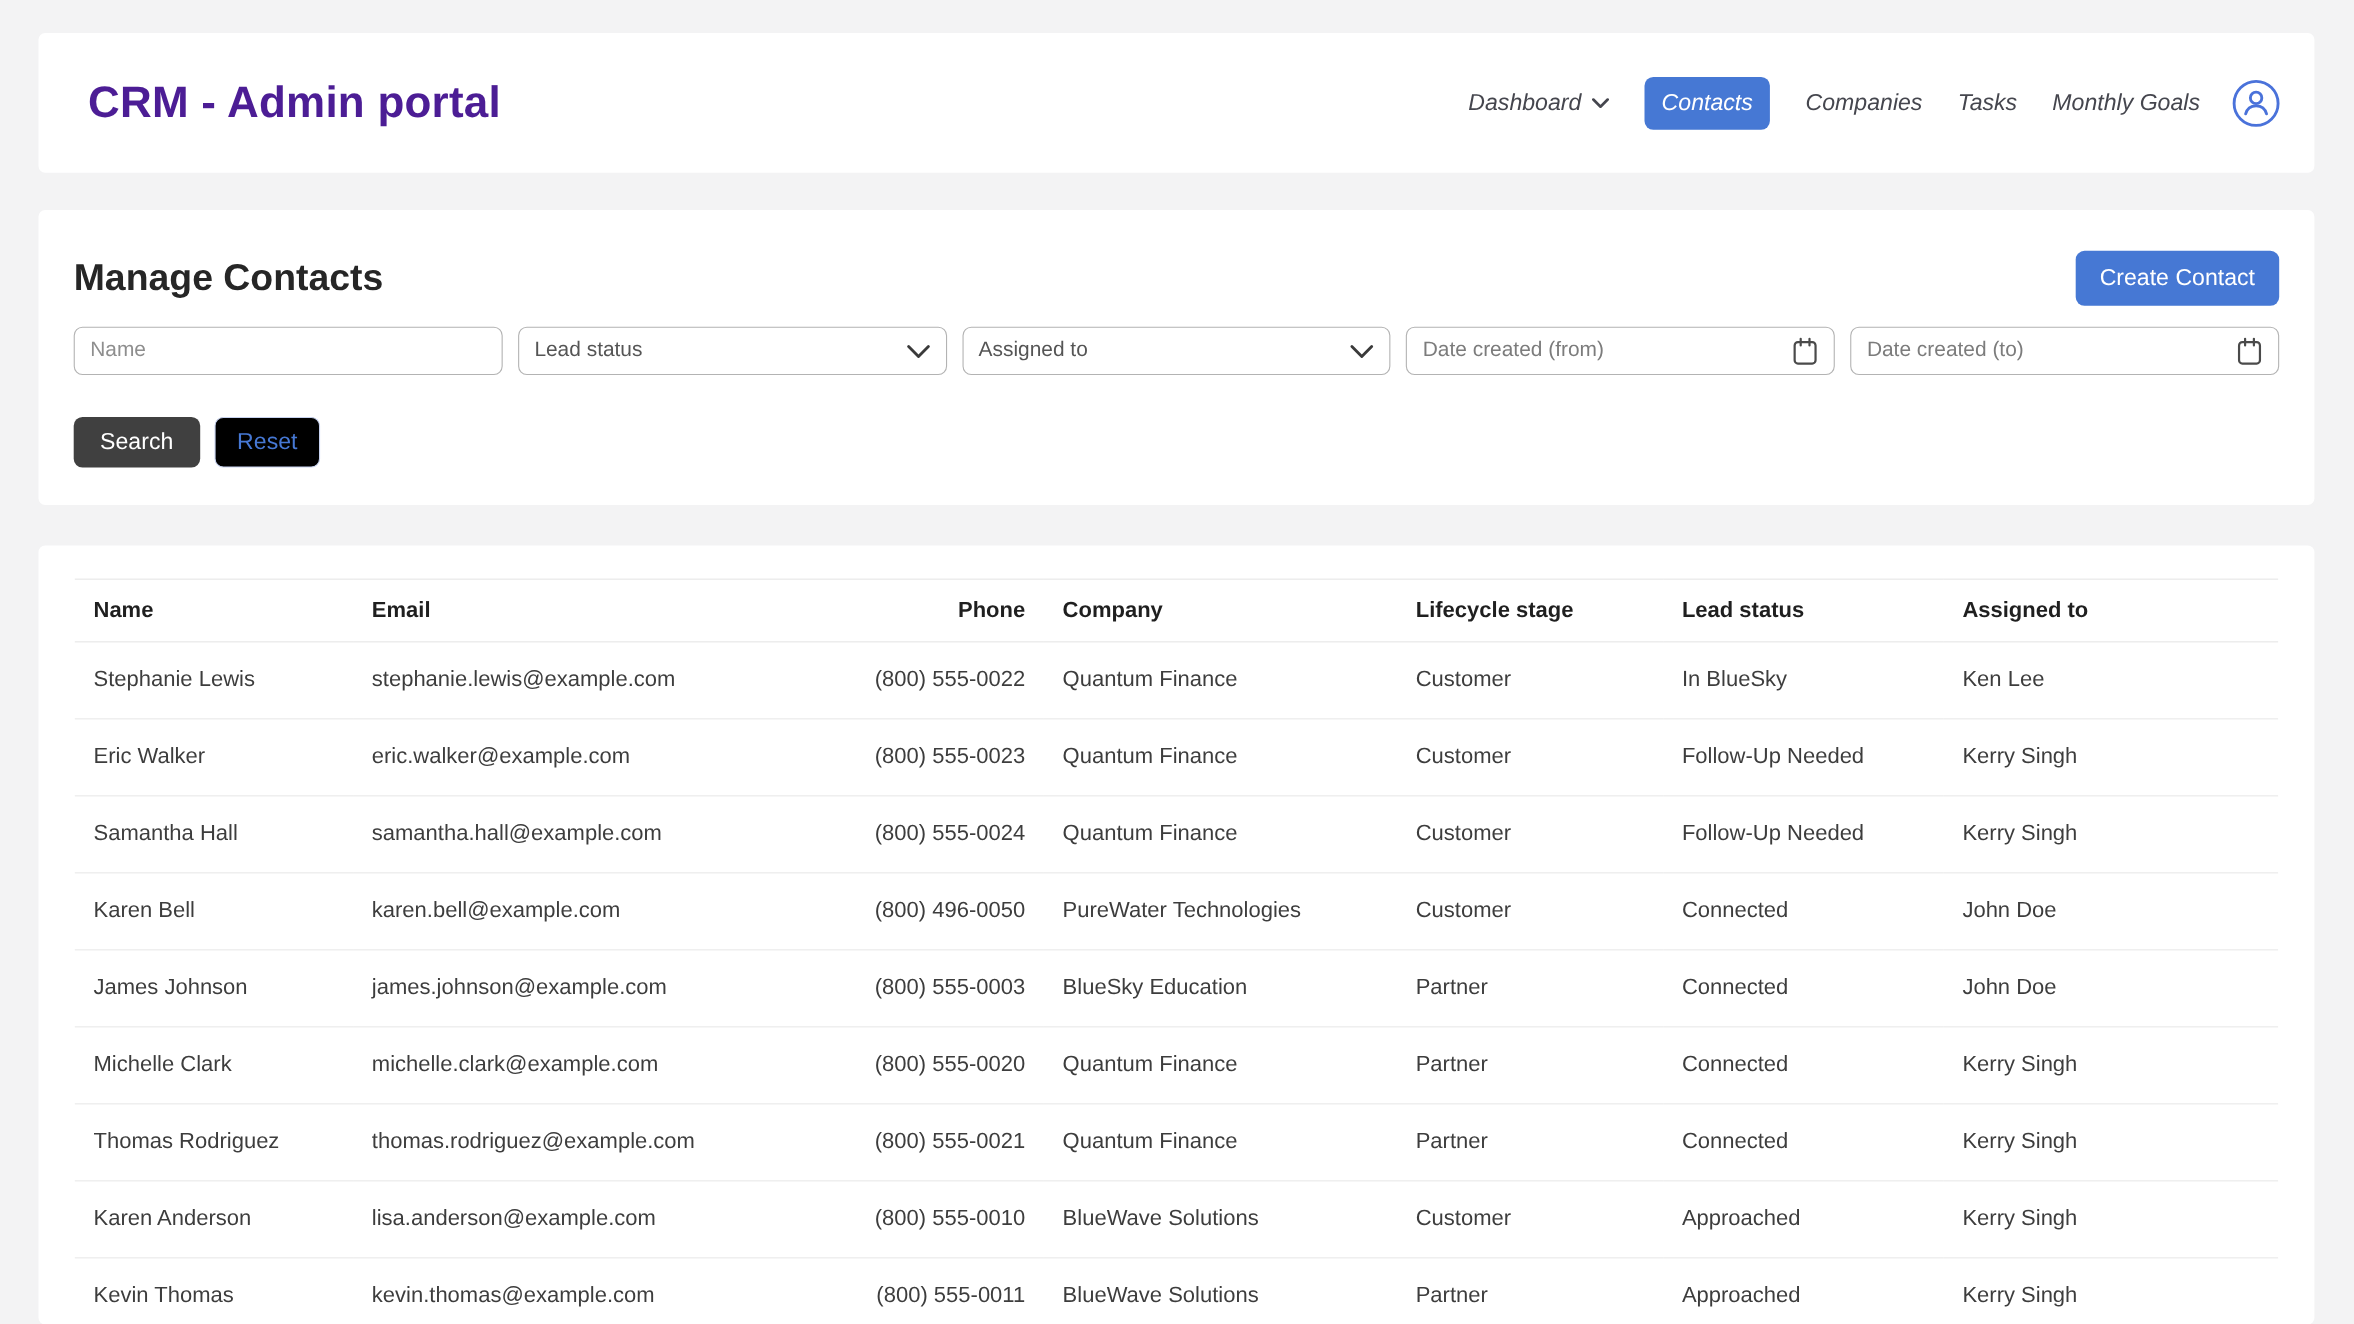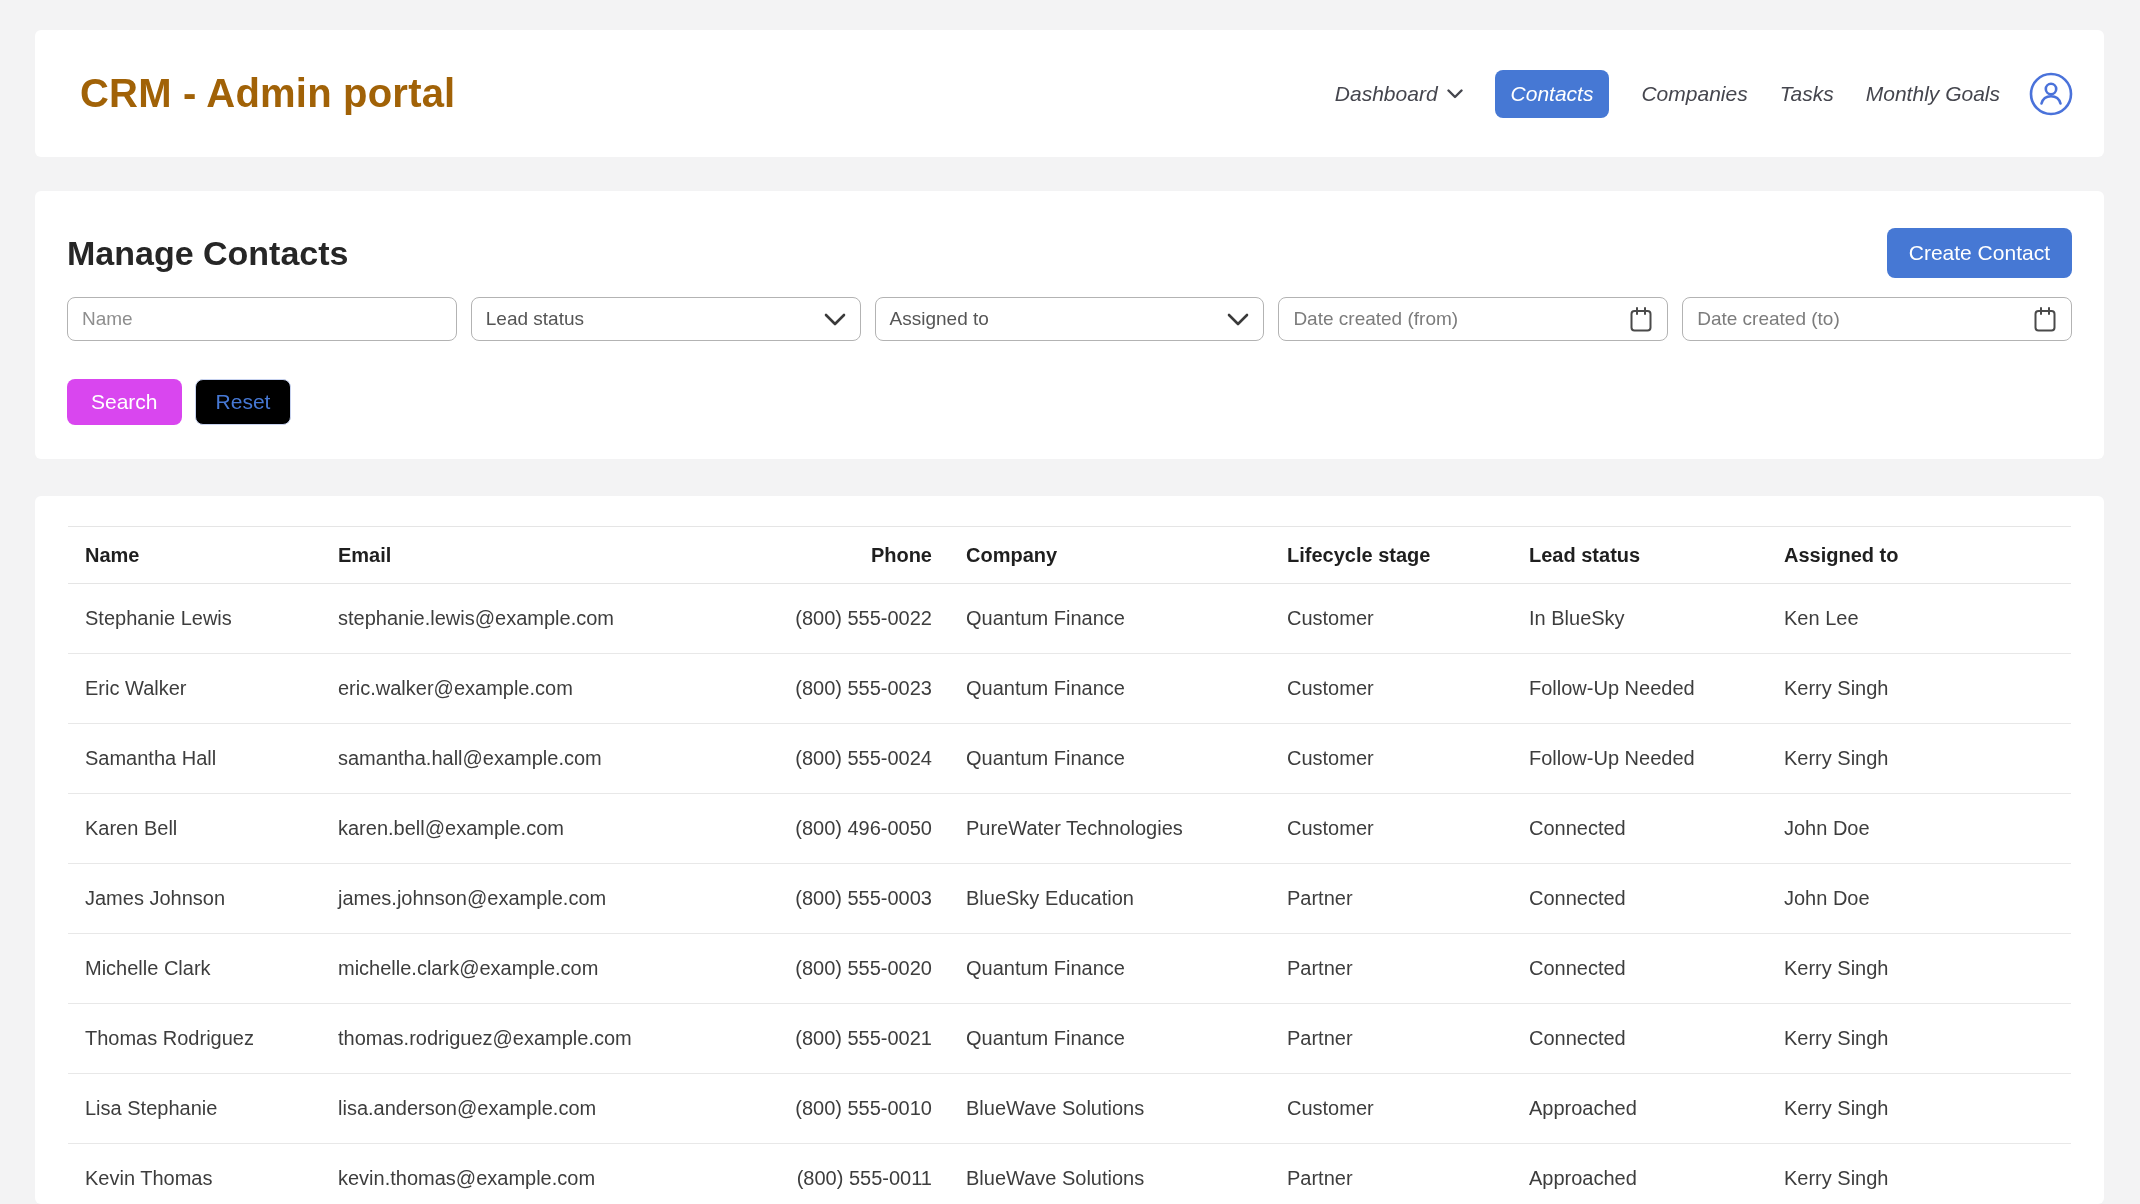--- a/index.html
+++ b/index.html
@@ -18,21 +18,21 @@
   }
   .card { background: #ffffff; border-radius: 6px; }
 
   
   .header-card {
     height: 127px; flex: 0 0 127px;
     display: flex; align-items: center; justify-content: space-between;
     padding: 0 30px 0 45px; box-sizing: border-box;
     margin-bottom: 34px;
   }
-  .app-title { font-size: 40px; font-weight: bold; color: #a16207; letter-spacing: 0.2px; }
+  .app-title { font-size: 40px; font-weight: bold; color: #4c1d95; letter-spacing: 0.2px; }
   .nav { display: flex; align-items: center; gap: 32px; font-style: italic; }
   .nav-item {
     display: flex; align-items: center; gap: 9px;
     font-size: 21px; color: #45464e; cursor: pointer; white-space: nowrap;
   }
   .nav-item.active {
     background: #4678d4; color: #ffffff;
     padding: 12px 16px; border-radius: 8px;
   }
   .avatar-btn { width: 46px; height: 46px; margin-left: -4px; cursor: pointer; }
@@ -56,21 +56,21 @@
   input.field {
     font-family: "Liberation Sans", sans-serif;
     cursor: text; outline: none; color: #3d3d3d;
   }
   input.field::placeholder { color: #8e8e8e; }
   .field .ph { color: #555555; }
   .field .ph-light { color: #7c7c7c; }
   .field .trail-icon { margin-left: auto; display: flex; align-items: center; }
 
   .actions-row { display: flex; gap: 13px; }
-  .btn-search { background: #d946ef; color: #ffffff; border: none; font-size: 21px; padding: 10px 24px; border-radius: 8px; }
+  .btn-search { background: #404040; color: #ffffff; border: none; font-size: 21px; padding: 10px 24px; border-radius: 8px; }
   .btn-reset  { background: #000000; color: #4678d4; border: 1px solid #c7d2ef; font-size: 21px; padding: 10px 20px; border-radius: 8px; }
 
   
   .table-card { flex: 1 1 auto; padding: 30px 33px 0; box-sizing: border-box; overflow: hidden; }
   table { width: 100%; border-collapse: collapse; table-layout: fixed; }
   thead th {
     border-top: 1px solid #e5e5e5; border-bottom: 1px solid #e5e5e5;
     font-size: 20px; font-weight: bold; color: #1f1f1f;
     text-align: left; padding: 16px 17px; line-height: 24px; white-space: nowrap;
   }
@@ -260,21 +260,21 @@
         <tr>
           <td>Thomas Rodriguez</td>
           <td>thomas.rodriguez@example.com</td>
           <td class="col-right">(800) 555-0021</td>
           <td>Quantum Finance</td>
           <td>Partner</td>
           <td>Connected</td>
           <td>Kerry Singh</td>
         </tr>
         <tr>
-          <td>Lisa Stephanie</td>
+          <td>Karen Anderson</td>
           <td>lisa.anderson@example.com</td>
           <td class="col-right">(800) 555-0010</td>
           <td>BlueWave Solutions</td>
           <td>Customer</td>
           <td>Approached</td>
           <td>Kerry Singh</td>
         </tr>
         <tr>
           <td>Kevin Thomas</td>
           <td>kevin.thomas@example.com</td>

